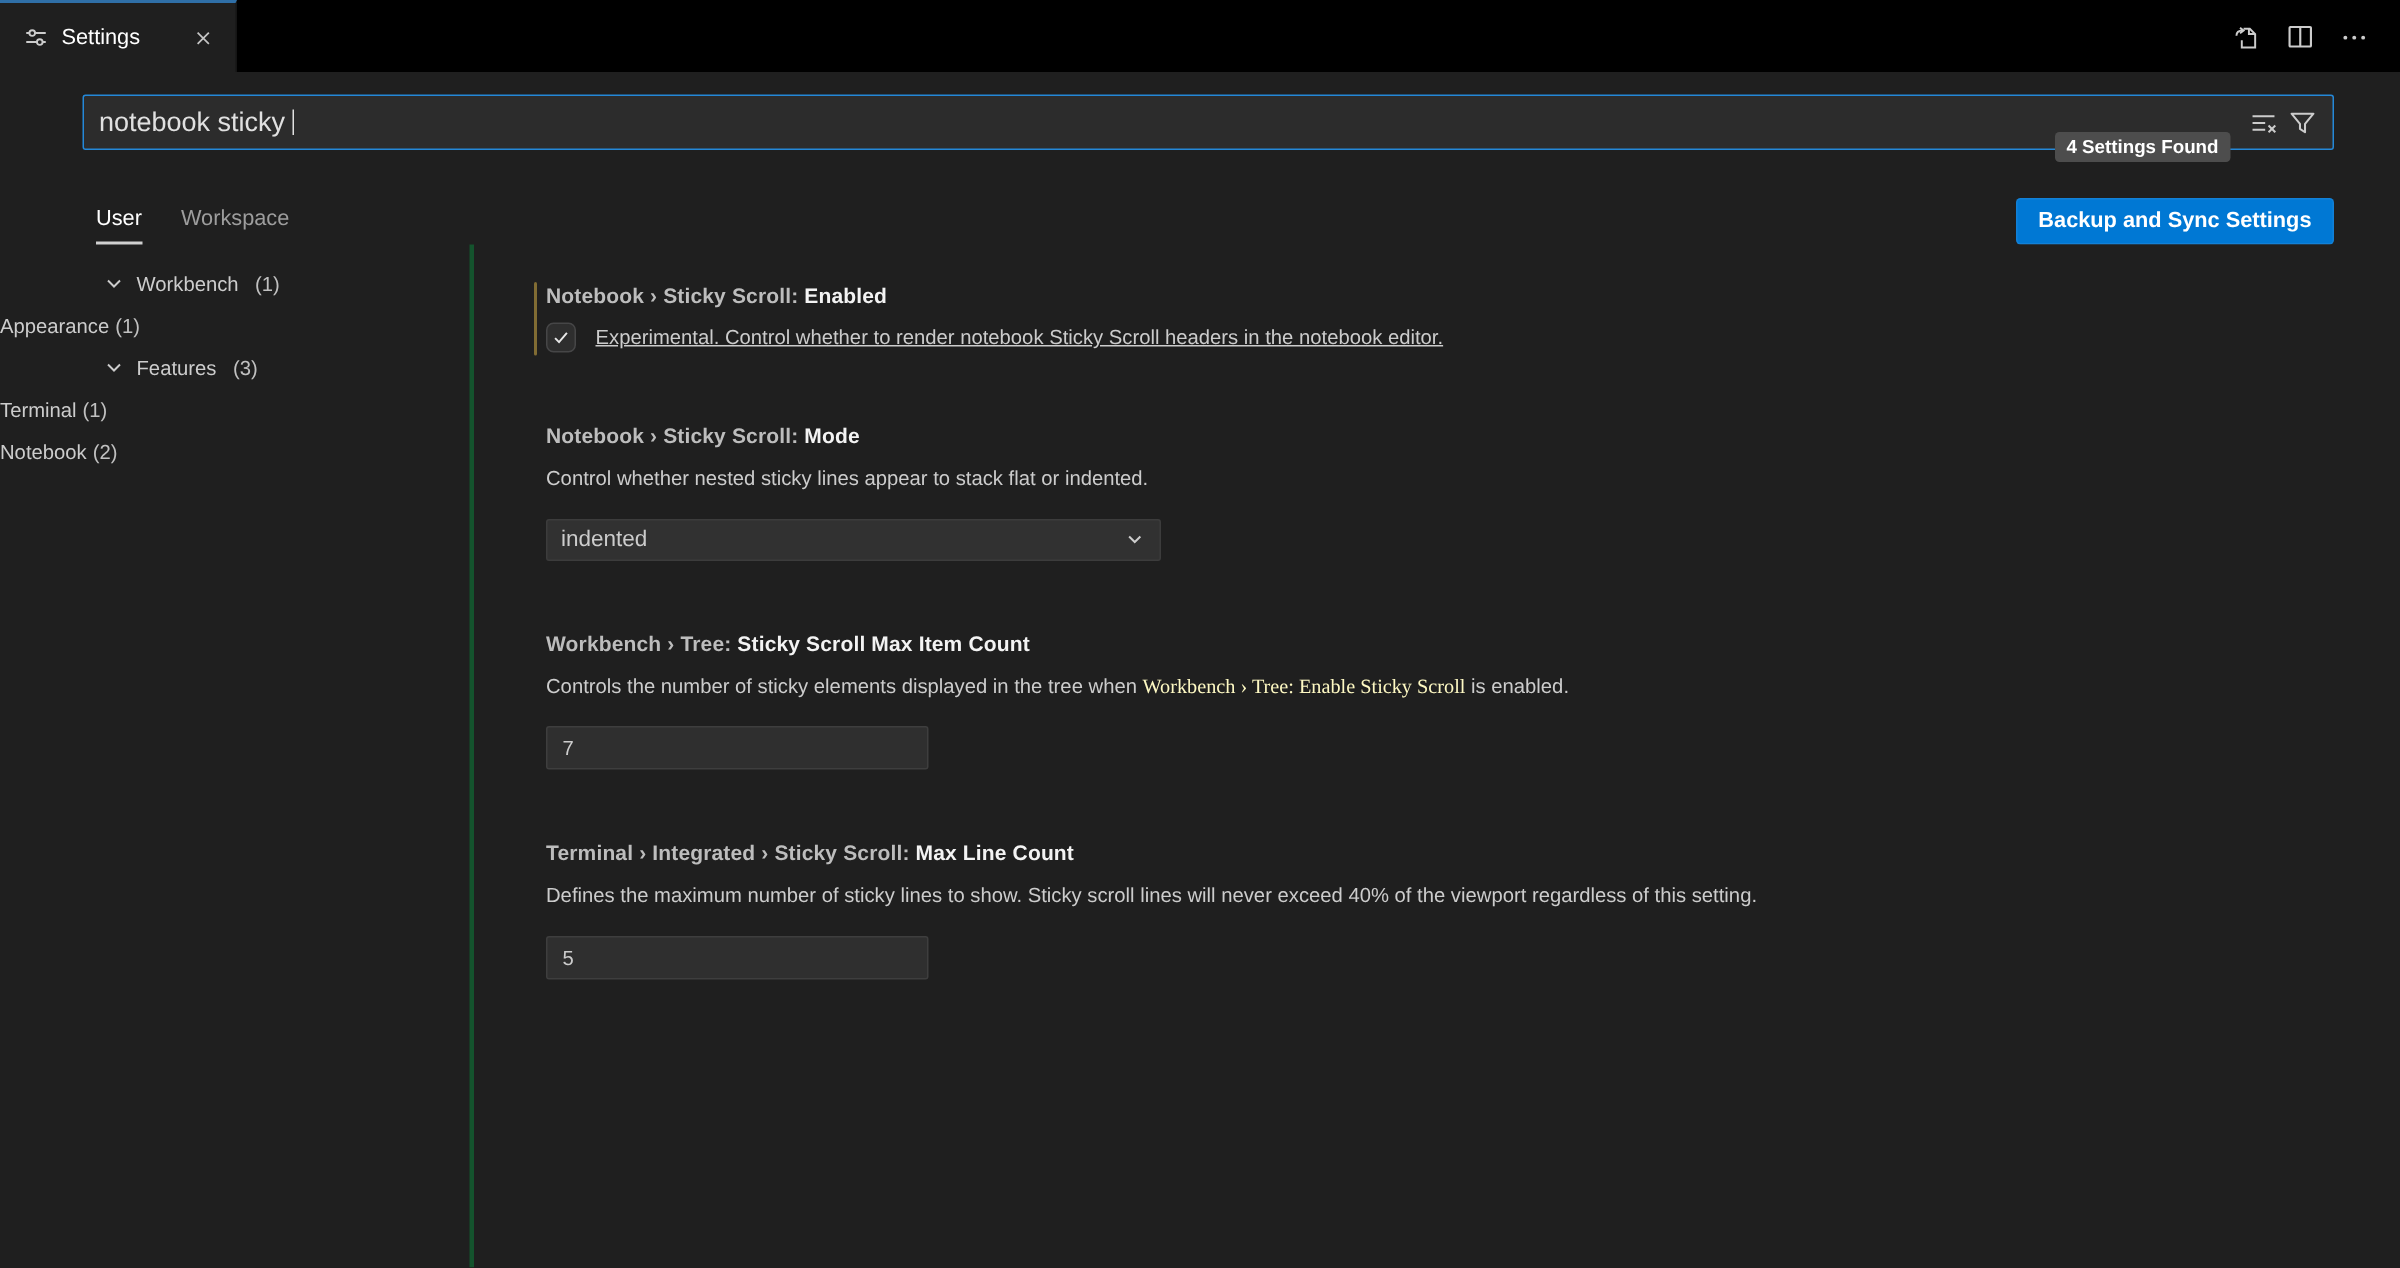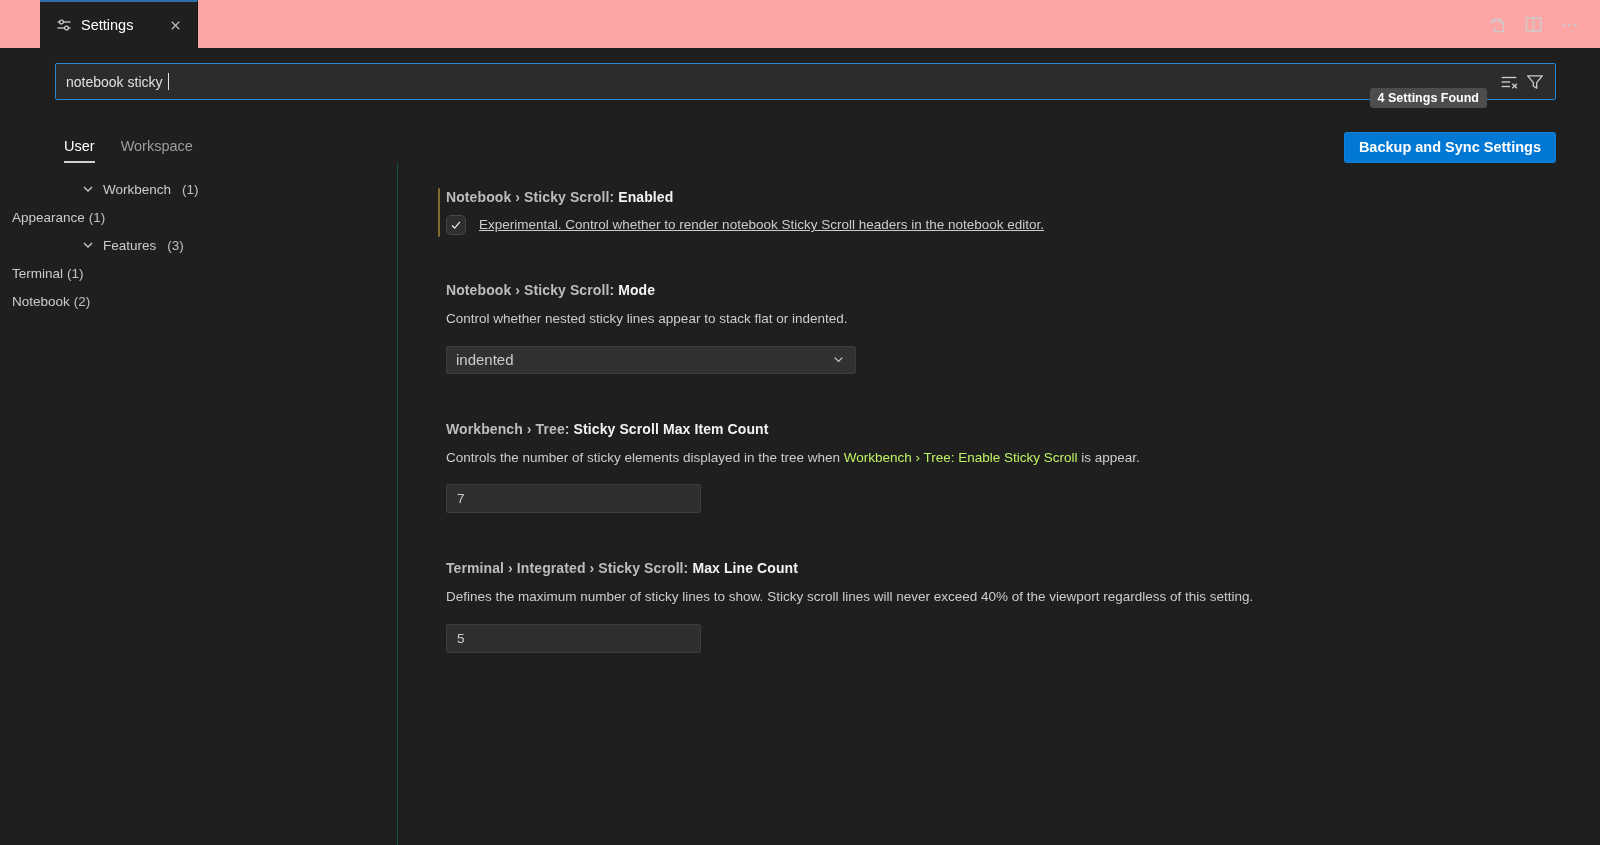--- a/index.html
+++ b/index.html
@@ -5,42 +5,42 @@
   * { margin:0; padding:0; box-sizing:border-box; }
   html,body { width:1600px; height:845px; overflow:hidden; }
   body {
     background:#1f1f1f;
     color:#cccccc;
     font-family:"Liberation Sans", sans-serif;
     font-size:13.5px;
   }
   
   .tabstrip {
-    height:48px; background:#fca5a5; display:flex; align-items:stretch;padding-left:40px;
+    height:48px; background:#000000; display:flex; align-items:stretch;
   }
   .tab {
     width:158px; background:#1f1f1f; border-top:2px solid #2f6fa7;
     border-right:1px solid #151515;
     display:flex; align-items:center; gap:9px; padding:0 12px 0 16px;
   }
   .tab-label { color:#ffffff; font-size:14.5px; flex:1; }
   .icon { display:inline-flex; align-items:center; justify-content:center; }
   .icon svg { display:block; }
   .tab-close { color:#c5c5c5; cursor:pointer; border-radius:4px; padding:2px; }
   .strip-actions {
     margin-left:auto; display:flex; align-items:center; gap:10px; padding-right:18px;
   }
   .strip-actions .icon { width:26px; height:26px; border-radius:5px; cursor:pointer; color:#cccccc; }
   
   .search-wrap {
     margin:15px 44px 0 55px; height:37px;
     background:#2c2c2c; border:1px solid #2488d8; border-radius:2px;
     display:flex; align-items:center; padding:0 8px 0 10px;
   }
-  .search-text { color:#e0e0e0; font-size:14px; }
+  .search-text { color:#e0e0e0; font-size:18px; }
   .caret { display:inline-block; width:1px; height:17px; background:#e0e0e0; margin-left:5px; vertical-align:middle; }
   .search-spacer { flex:1; }
   .results-badge {
     background:#4d4d4d; color:#ffffff; font-size:12.5px; font-weight:600;
     padding:3px 8px; border-radius:3px; margin-right:10px; white-space:nowrap;margin-top:32px;
   }
   .search-wrap .icon { width:24px; height:24px; color:#cccccc; cursor:pointer; border-radius:4px; }
   .search-wrap .icon + .icon { margin-left:2px; }
   
   .scope-row {
@@ -49,41 +49,41 @@
   .scope-tab { font-size:14.5px; padding:8px 0 7px; margin-right:26px; cursor:pointer; }
   .scope-tab.active { color:#ffffff; border-bottom:2px solid #d0d0d0; }
   .scope-tab.inactive { color:#9d9d9d; border-bottom:2px solid transparent; }
   .sync-btn {
     margin-left:auto; background:#0078d4; color:#ffffff; border:1px solid rgba(255,255,255,0.07);
     font-size:14.5px; font-weight:600; font-family:inherit;
     padding:6px 14px 7px; border-radius:3px; cursor:pointer;
   }
   
   .content { display:flex; height:682px; }
-  .toc { width:386px; border-right:1px solid #14532d; padding-top:12px; flex:none;margin-left:12px; }
+  .toc { width:316px; border-right:3px solid #14532d; padding-top:12px; flex:none; }
   .tree-row {
     height:28px; display:flex; align-items:center; cursor:pointer;
     color:#cccccc; font-size:13.5px;
   }
   .tree-row.parent { padding-left:68px; gap:7px; }
   .tree-row.child  { }
   .twistie { color:#cccccc; width:16px; height:16px; }
   .tree-count { margin-left:4px; color:#c0c0c0; }
   
   .settings-list { flex:1; padding:21px 40px 0 32px; overflow:hidden; }
   .setting-block { position:relative; padding:5px 0 6px 16px; margin-bottom:36px; }
   .setting-block.modified::before {
     content:""; position:absolute; left:8px; top:4px; bottom:4px; width:2px;
     background:#816c33; border-radius:1px;
   }
   .setting-title { font-size:14px; font-weight:700; letter-spacing:.1px; }
   .setting-title .cat { color:#bdbdbd; }
   .setting-title .lbl { color:#f3f3f3; }
   .setting-desc { margin-top:11px; color:#cccccc; font-size:13.5px; line-height:1.45; }
-  .setting-desc a { color:#bef264; text-decoration:none; cursor:pointer; }
+  .setting-desc a { color:#fef9c3; text-decoration:none; cursor:pointer;font-family:Liberation Serif, serif; }
   .checkbox-row { display:flex; align-items:center; gap:13px; margin-top:10px;text-decoration:underline; }
   .checkbox {
     width:20px; height:20px; flex:none; background:#2e2e2e;
     border:1px solid #464647; border-radius:5px; cursor:pointer;
     display:flex; align-items:center; justify-content:center; color:#e8e8e8;
   }
   .select-box {
     margin-top:17px; width:410px; height:28px; background:#313131;
     border:1px solid #3c3c3c; border-radius:2px; cursor:pointer;
     display:flex; align-items:center; padding:0 9px; color:#cccccc; font-size:15px;
@@ -233,21 +233,21 @@
             </svg>
         </span>
       </div>
     </div>
 
     <div class="setting-block">
       <div class="setting-title">
         <span class="cat">Workbench › Tree: </span><span class="lbl">Sticky Scroll Max Item Count</span>
       </div>
       <div class="setting-desc">
-        <span>Controls the number of sticky elements displayed in the tree when </span><a>Workbench › Tree: Enable Sticky Scroll</a><span> is appear.</span>
+        <span>Controls the number of sticky elements displayed in the tree when </span><a>Workbench › Tree: Enable Sticky Scroll</a><span> is enabled.</span>
       </div>
       <input class="num-input" type="text" value="7" style="">
     </div>
 
     <div class="setting-block">
       <div class="setting-title">
         <span class="cat">Terminal › Integrated › Sticky Scroll: </span><span class="lbl">Max Line Count</span>
       </div>
       <div class="setting-desc">Defines the maximum number of sticky lines to show. Sticky scroll lines will never exceed 40% of the viewport regardless of this setting.</div>
       <input class="num-input" type="text" value="5" style="">

